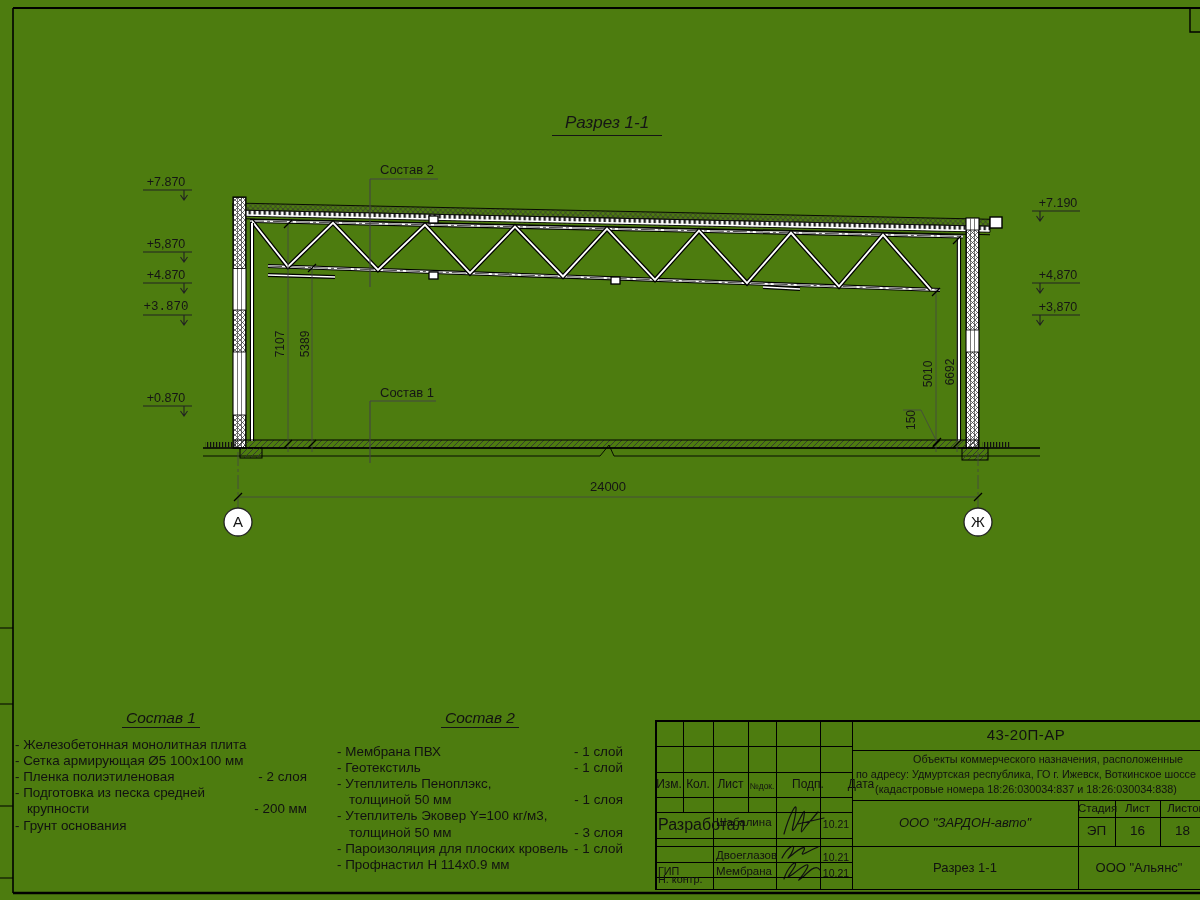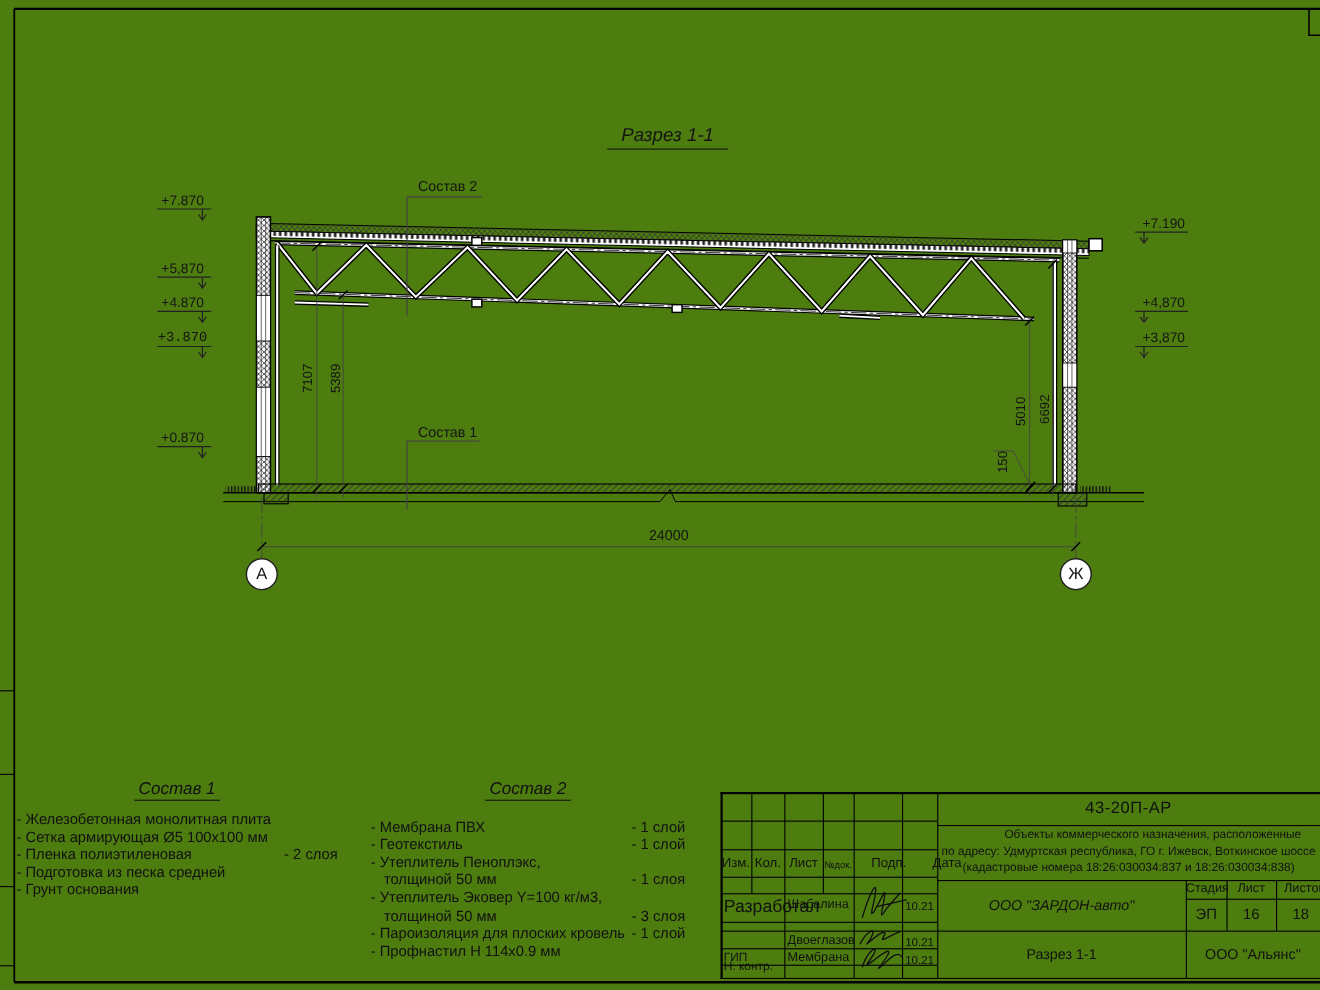--- a/index.html
+++ b/index.html
@@ -208,20 +208,24 @@
       </div>
     <div class="row">
         <span>- Пленка полиэтиленовая</span>
         <span>-  2 слоя</span>
       </div>
     <div class="row">
         <span>- Подготовка из песка средней</span>
         <span></span>
       </div>
     <div class="row">
+        <span class="ind">крупности</span>
+        <span>- 200 мм</span>
+      </div>
+    <div class="row">
         <span>- Грунт основания</span>
         <span></span>
       </div>
   </div>
 
   <div class="list" style="left:337px;top:710px;width:286px;">
     <div class="heading c" style="margin-bottom:18px;"><span>Состав 2</span></div>
     <div class="row">
         <span>- Мембрана ПВХ</span>
         <span>- 1 слой</span>

